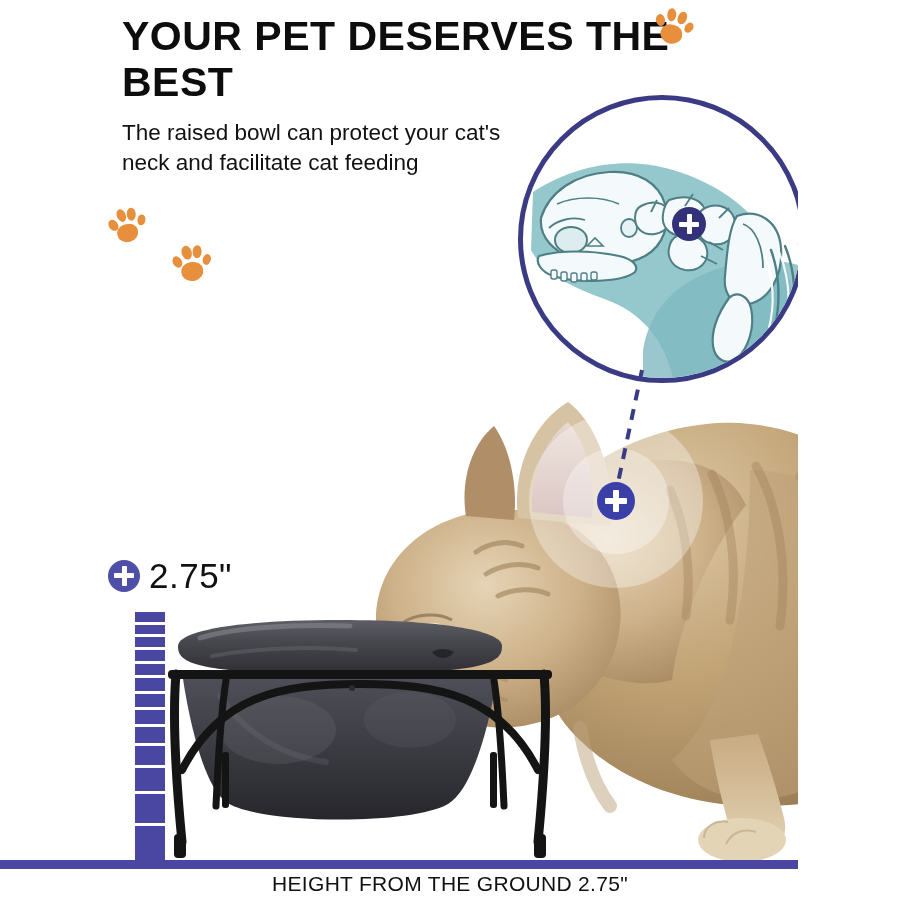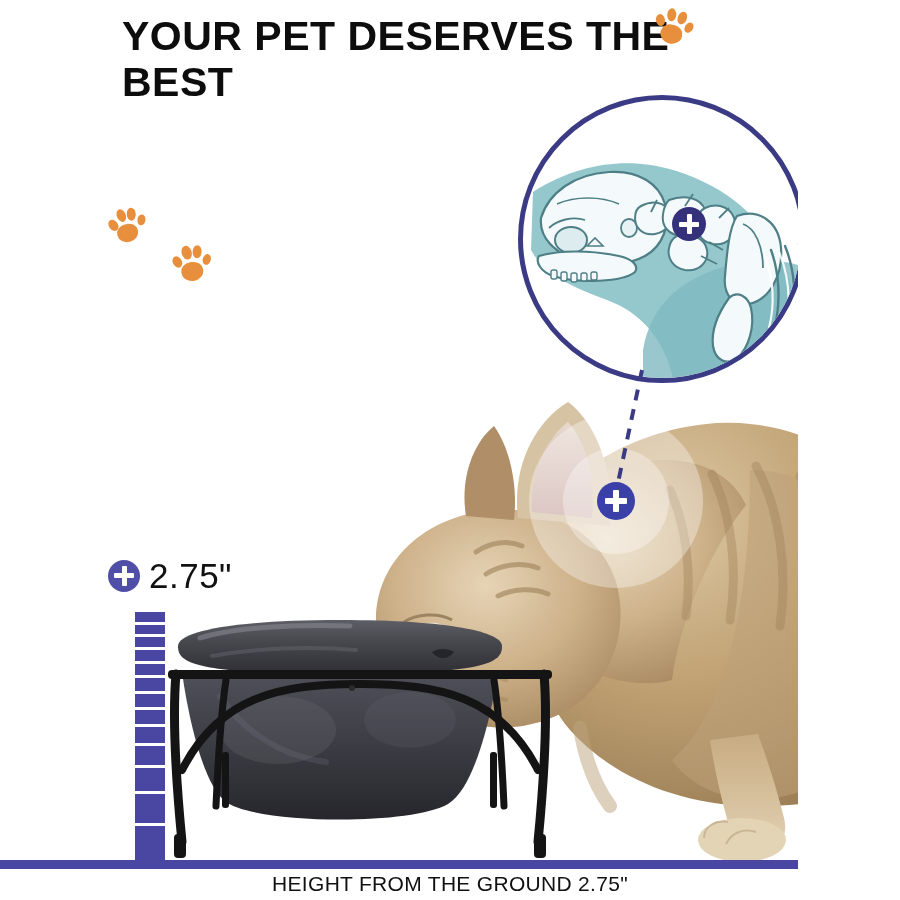--- a/index.html
+++ b/index.html
@@ -182,20 +182,21 @@
     color: #111111;
     letter-spacing: 0.3px;
   }
 </style>
 </head>
 <body>
 
 <div id="page">
 
   <div class="headline">YOUR PET DESERVES THE BEST</div>
+  <div class="subhead">The raised bowl can protect your cat's neck and facilitate cat feeding</div>
 
   <div class="paw" style="left:654px; top:6px; width:40px; height:40px; transform:rotate(12deg);">
     <div class="toe" style="left:1px;  top:11px; width:9px;  height:12px; transform:rotate(-22deg);"></div>
     <div class="toe" style="left:11px; top:3px;  width:9px;  height:13px; transform:rotate(-8deg);"></div>
     <div class="toe" style="left:22px; top:4px;  width:9px;  height:13px; transform:rotate(10deg);"></div>
     <div class="toe" style="left:31px; top:13px; width:8px;  height:11px; transform:rotate(24deg);"></div>
     <div class="pad" style="left:8px;  top:19px; width:22px; height:19px; border-radius:46% 46% 50% 50%;"></div>
   </div>
 
   <div class="paw" style="left:108px; top:205px; width:38px; height:38px; transform:rotate(-14deg);">

